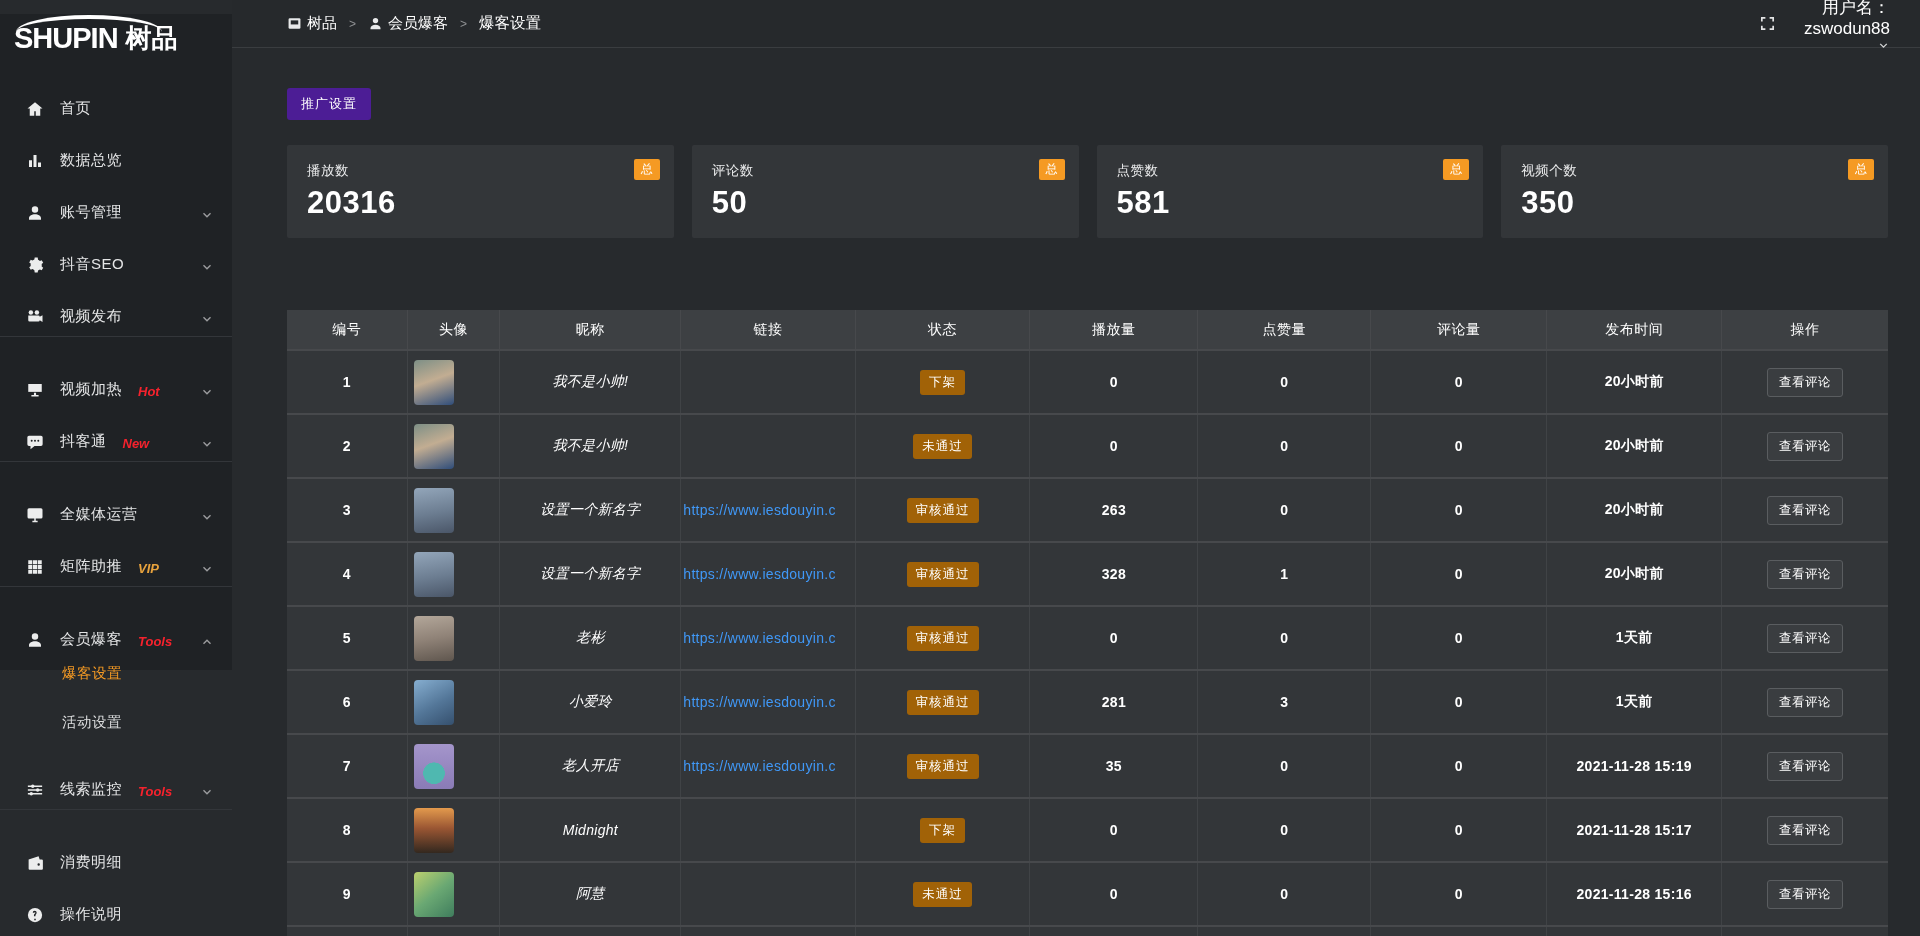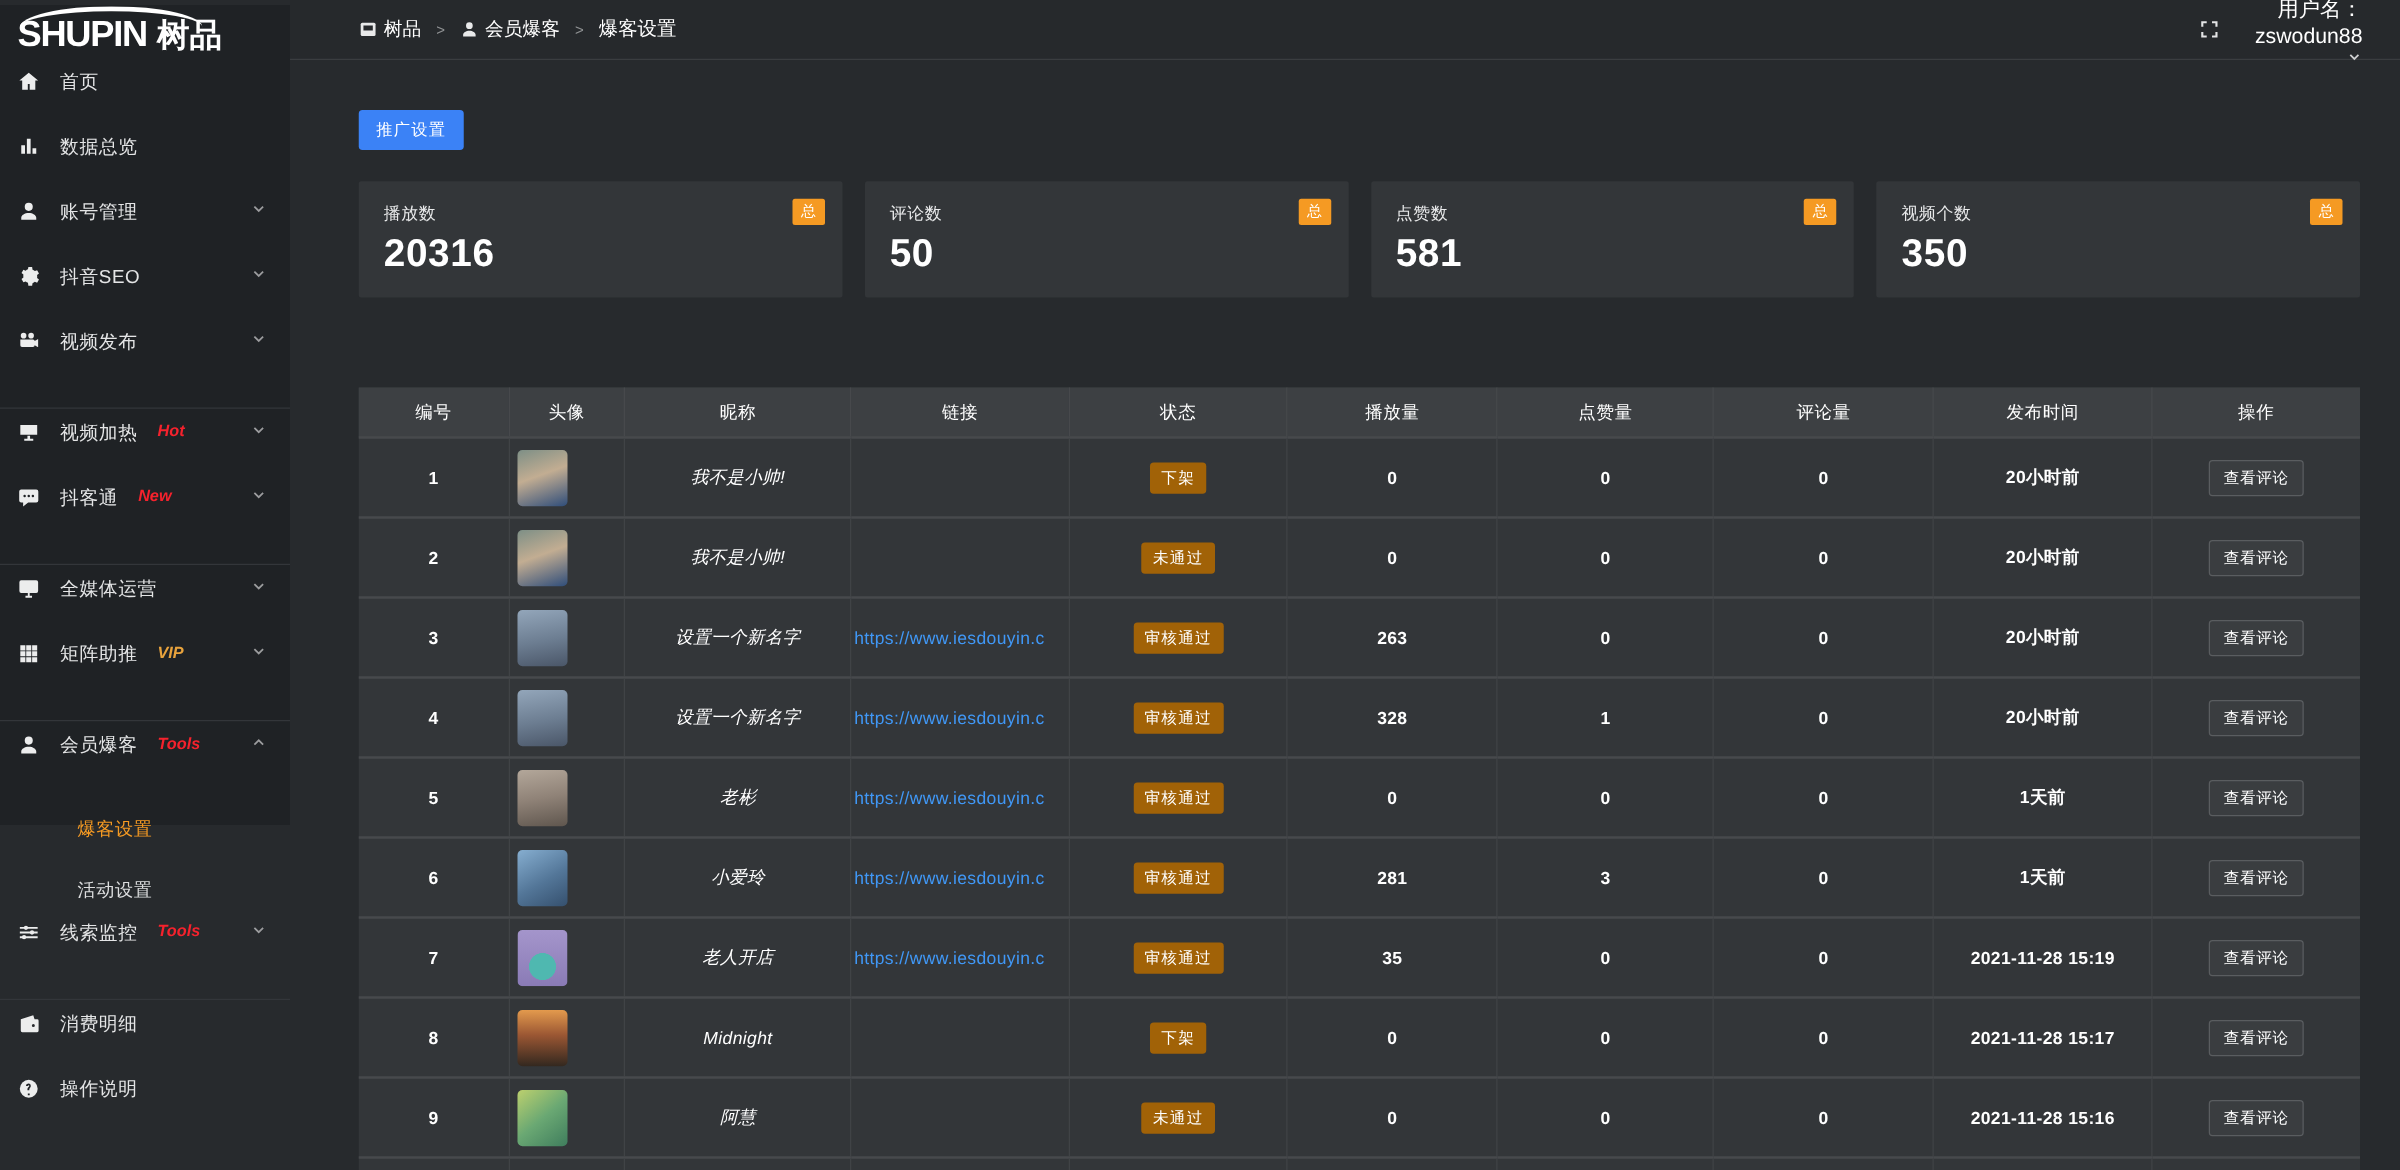--- a/index.html
+++ b/index.html
@@ -3,36 +3,36 @@
 <meta charset="utf-8">
 <style>
   * { margin:0; padding:0; box-sizing:border-box; }
   html,body { width:1920px; height:936px; overflow:hidden; }
   body {
     font-family:"Liberation Sans","DejaVu Sans",sans-serif;
     background:#272a2d; color:#fff;
   }
   
   .sidebar {
-    position:fixed; left:0; top:4px; width:232px; height:656px;
+    position:fixed; left:0; top:14px; width:232px; height:656px;
     background:#1f2225; z-index:10;
   }
   .logo {
     position:relative; height:48px; display:flex; align-items:center;
     padding-left:14px; white-space:nowrap;
   }
   .logo-arc {
     position:absolute; left:16px; top:1px; width:146px; height:34px;
     border-top:4px solid #fff; border-radius:50%;
   }
   .logo-en { font-size:29px; font-weight:900; letter-spacing:-1px; color:#fff; }
   .logo-cn { font-size:26px; font-weight:800; margin-left:8px; color:#fff; }
   .side-menu { padding-top:4px; }
   .side-item {
-    height:52px; display:flex; align-items:flex-start; padding:0 18px 0 14px;
+    height:52px; display:flex; align-items:flex-end; padding:0 18px 0 26px;
     color:#e4e5e6; font-size:15px; cursor:pointer;
   }
   .side-icon { width:18px; height:18px; margin-right:16px; flex:0 0 18px; color:#eceded; }
   .side-icon svg { width:18px; height:18px; display:block; fill:currentColor; }
   .side-label { letter-spacing:0.5px; }
   .side-badge { font-style:italic; font-weight:bold; font-size:13px; margin-left:16px; }
   .side-badge.red  { color:#f5222d; }
   .side-badge.gold { color:#e8a33d; }
   .side-chev { margin-left:auto; width:14px; height:14px; color:#9b9c9e; }
   .side-chev svg { width:14px; height:14px; display:block; }
@@ -56,21 +56,21 @@
   .crumb-last { font-size:15.5px; }
   .top-right { margin-left:auto; display:flex; align-items:center; }
   .fs-icon { width:17px; height:17px; color:#e3e4e5; cursor:pointer; }
   .fs-icon svg { width:17px; height:17px; display:block; }
   .user-wrap { display:flex; align-items:flex-end; margin-left:28px; cursor:pointer; font-size:17px;flex-direction:column; }
   .user-caret { width:13px; height:13px; margin-left:4px; color:#cfd0d1; }
   .user-caret svg { width:13px; height:13px; display:block; }
   
   .main { margin-left:232px; padding:40px 32px 0 55px; }
   .promo-btn {
-    background:#3b82f6; color:#fff; border:none; border-radius:3px;
+    background:#4c1d95; color:#fff; border:none; border-radius:3px;
     font-size:13px; padding:7px 14px; cursor:pointer;
     font-family:inherit; letter-spacing:1px;text-align:right;
   }
   .stats { display:flex; gap:18px; margin-top:25px; }
   .stat-card {
     position:relative; flex:1; height:93px; background:#333639;
     border-radius:2px; padding:17px 20px 0 20px;
   }
   .stat-label { font-size:13.5px; color:#e9eaeb; letter-spacing:0.5px; }
   .stat-value { font-size:31px; font-weight:600; margin-top:5px; letter-spacing:0.5px; }

